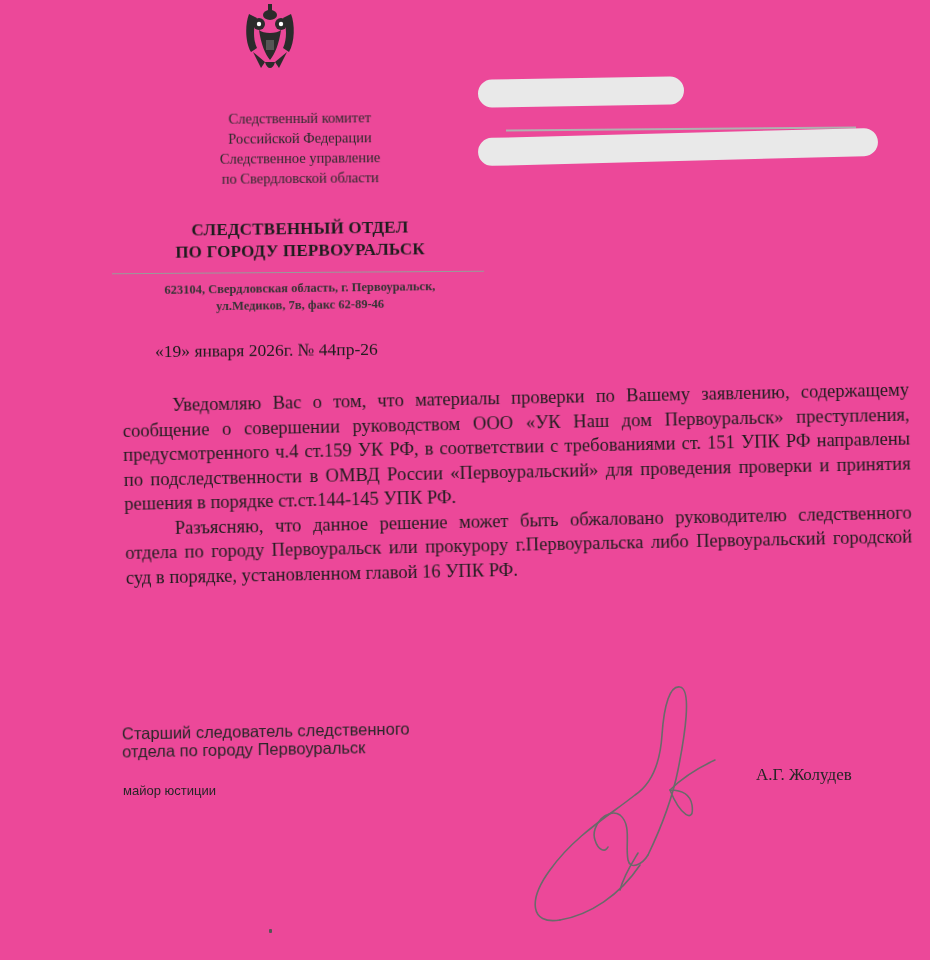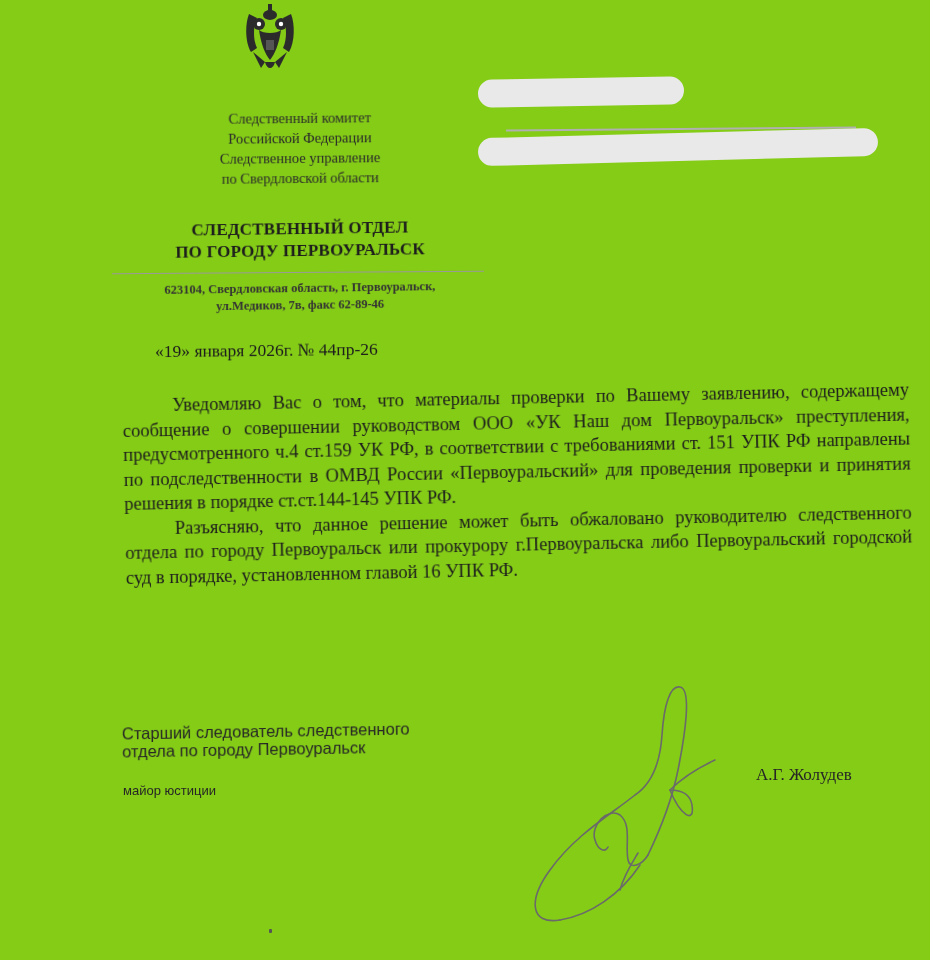--- a/index.html
+++ b/index.html
@@ -12,21 +12,21 @@
       height: 960px;
       position: relative;
       overflow: hidden;
       font-family: "Liberation Serif", "DejaVu Serif", serif;
       color: #1c1c1c;
     }
     .page {
       position: absolute;
       left: 0; top: 0;
       width: 930px; height: 960px;
-      background: #84cc16;
+      background: #ec4899;
     }
     
     .emblem {
       position: absolute;
       left: 243px; top: 4px;
       width: 54px; height: 70px;
     }
     .org-block {
       position: absolute;
       left: 180px; top: 108px;

